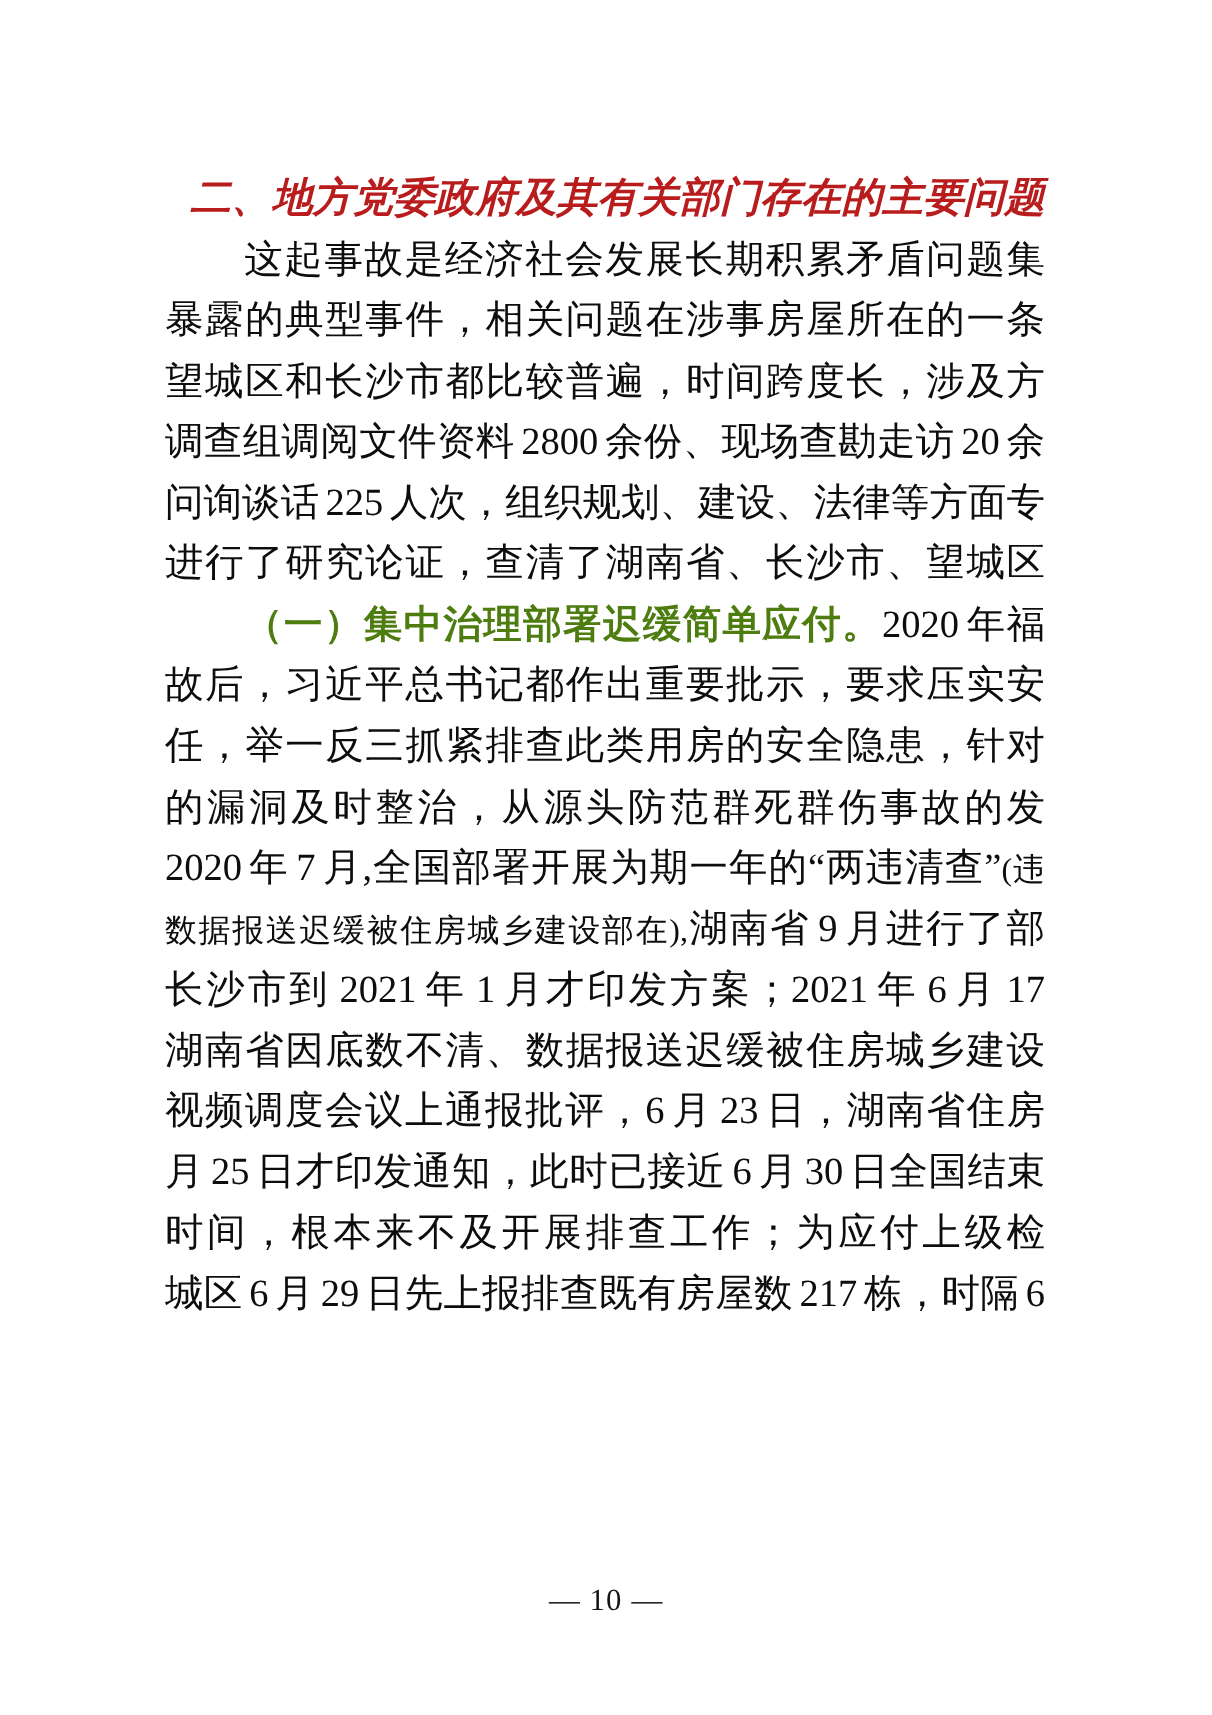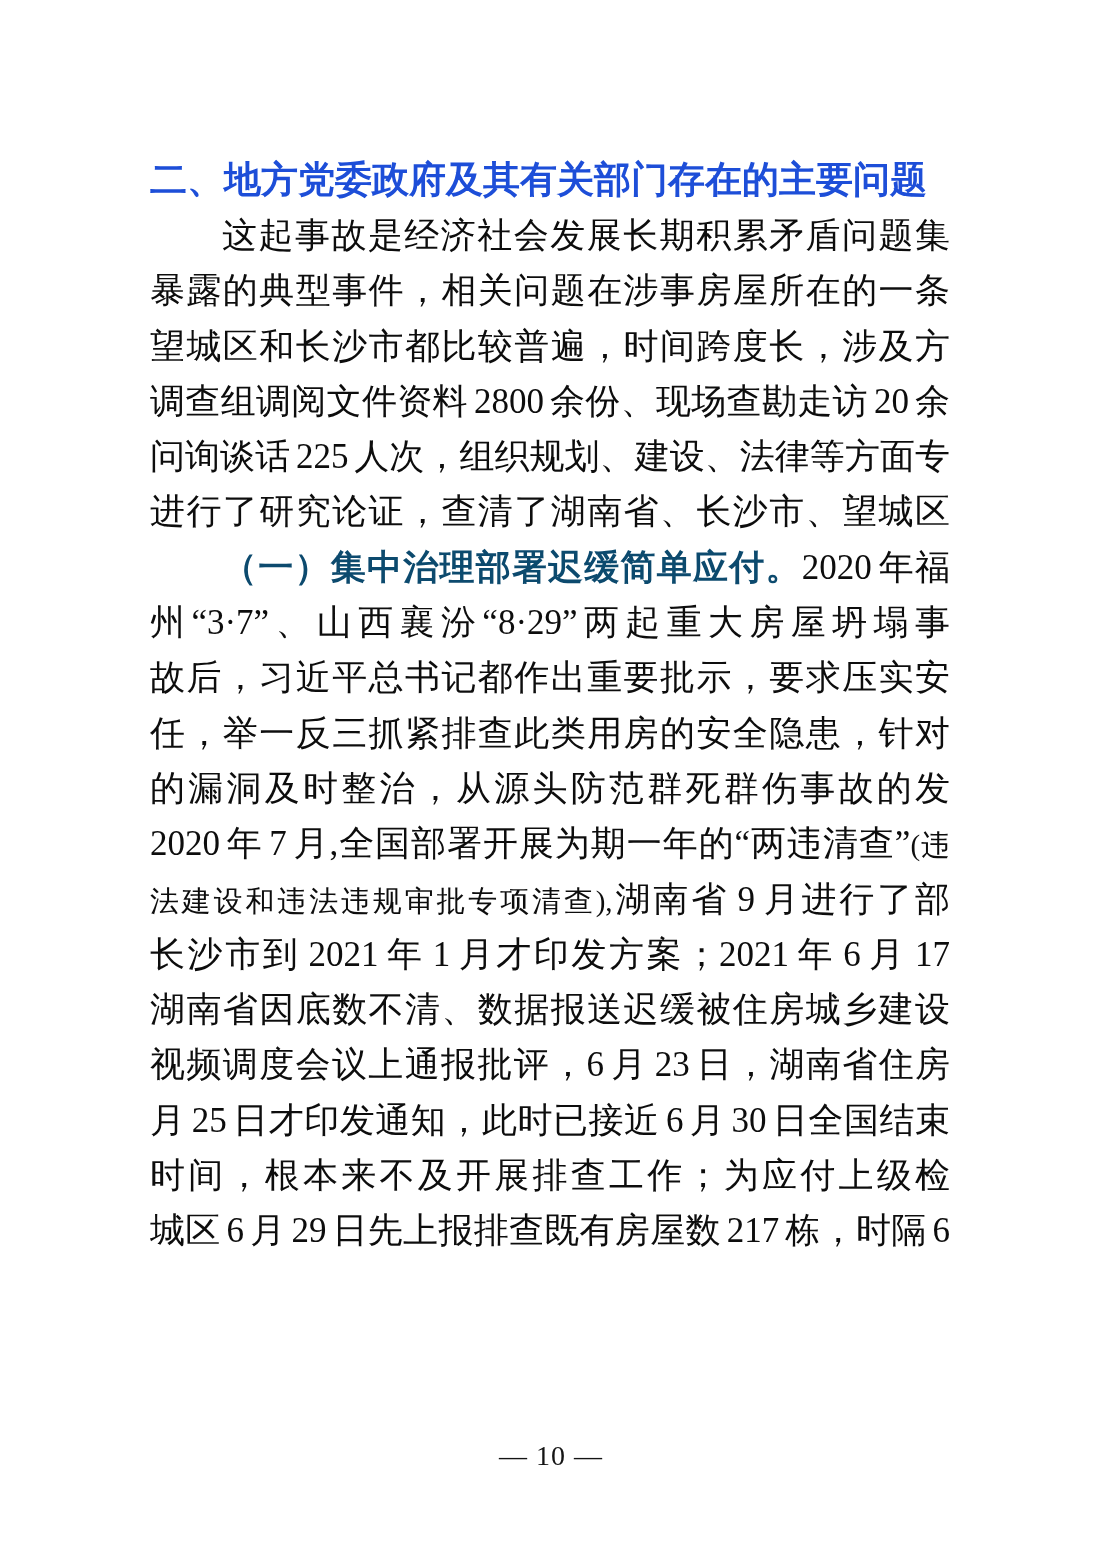--- a/index.html
+++ b/index.html
@@ -21,24 +21,25 @@
     left: 150px;
     top: 152px;
     width: 800px;
   }
   .heading {
     height: 56px;
     line-height: 56px;
     font-family: "Liberation Sans", "DejaVu Sans", sans-serif;
     font-weight: bold;
     font-size: 37px;
-    text-align: left;
+    text-align: right;
     white-space: nowrap;
     letter-spacing: 0px;
-    color: #1d4ed8;
+    color: #b91c1c;
+    font-style: italic;
   }
   .lines {
     margin-top: 0;
   }
   .line {
     height: 55.3px;
     line-height: 55.3px;
     font-size: 35px;
     text-align: justify;
     word-spacing: -3px;
@@ -48,21 +49,21 @@
   .line.justify {
     text-align-last: justify;
     white-space: normal;
   }
   .line.indent {
     text-indent: 72px;
   }
   .seg-normal { }
   .seg-bold {
     font-weight: bold;
-    color: #0c4a6e;
+    color: #4d7c0f;
   }
   .seg-small {
     font-size: 29px;
   }
   .footer {
     position: absolute;
     left: 0;
     top: 1438px;
     width: 1102px;
     text-align: center;
@@ -79,26 +80,25 @@
   <div class="content">
     <div class="heading">二、地方党委政府及其有关部门存在的主要问题</div>
     <div class="lines">
         <div class="line indent justify"><span class="seg-normal">这起事故是经济社会发展长期积累矛盾问题集中</span></div>
         <div class="line justify"><span class="seg-normal">暴露的典型事件，相关问题在涉事房屋所在的一条街、</span></div>
         <div class="line justify"><span class="seg-normal">望城区和长沙市都比较普遍，时间跨度长，涉及方面多。</span></div>
         <div class="line justify"><span class="seg-normal">调查组调阅文件资料 2800 余份、现场查勘走访 20 余次、</span></div>
         <div class="line justify"><span class="seg-normal">问询谈话 225 人次，组织规划、建设、法律等方面专家</span></div>
         <div class="line justify"><span class="seg-normal">进行了研究论证，查清了湖南省、长沙市、望城区及有</span></div>
         <div class="line indent justify"><span class="seg-bold">（一）集中治理部署迟缓简单应付。</span><span class="seg-normal">2020 年福建泉</span></div>
-        <div class="line justify"><span class="seg-normal">州“3·7”、山西襄汾“8·29”两起重大房屋坍塌事</span></div>
         <div class="line justify"><span class="seg-normal">故后，习近平总书记都作出重要批示，要求压实安全责</span></div>
         <div class="line justify"><span class="seg-normal">任，举一反三抓紧排查此类用房的安全隐患，针对发现</span></div>
         <div class="line justify"><span class="seg-normal">的漏洞及时整治，从源头防范群死群伤事故的发生。</span></div>
         <div class="line justify"><span class="seg-normal">2020 年 7 月,全国部署开展为期一年的“两违清查”</span><span class="seg-small">(违</span></div>
-        <div class="line justify"><span class="seg-small">法建设和违法违规审批专项清查),</span><span class="seg-normal">湖南省 9 月进行了部署，</span></div>
+        <div class="line justify"><span class="seg-small">数据报送迟缓被住房城乡建设部在),</span><span class="seg-normal">湖南省 9 月进行了部署，</span></div>
         <div class="line justify"><span class="seg-normal">长沙市到 2021 年 1 月才印发方案；2021 年 6 月 17 日，</span></div>
         <div class="line justify"><span class="seg-normal">湖南省因底数不清、数据报送迟缓被住房城乡建设部在</span></div>
         <div class="line justify"><span class="seg-normal">视频调度会议上通报批评，6 月 23 日，湖南省住房城乡</span></div>
         <div class="line justify"><span class="seg-normal">月 25 日才印发通知，此时已接近 6 月 30 日全国结束的</span></div>
         <div class="line justify"><span class="seg-normal">时间，根本来不及开展排查工作；为应付上级检查，望</span></div>
         <div class="line justify"><span class="seg-normal">城区 6 月 29 日先上报排查既有房屋数 217 栋，时隔 6</span></div>
       </div>
   </div>
   <div class="footer">— 10 —</div>
 </div>

